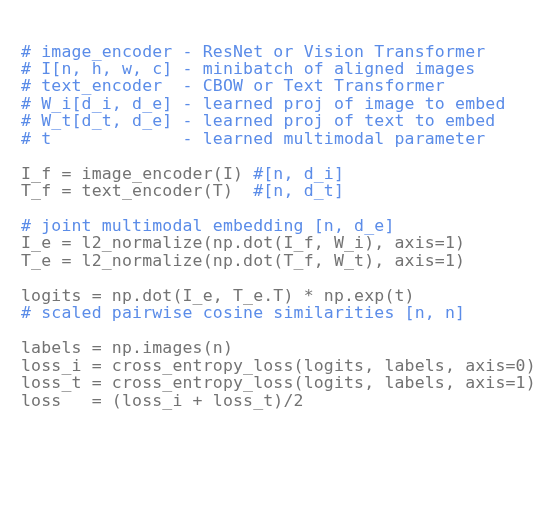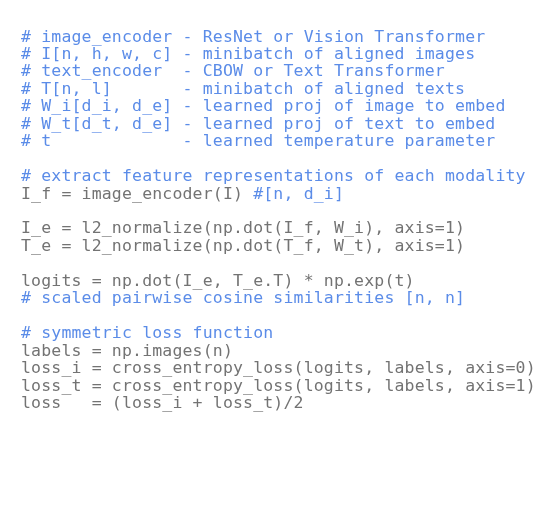--- a/index.html
+++ b/index.html
@@ -9,21 +9,21 @@
   }
   body {
     width: 548px;
     height: 508px;
     overflow: hidden;
     font-family: "DejaVu Sans Mono", "Liberation Mono", monospace;
   }
   #code-block {
     position: absolute;
     left: 21px;
-    top: 11px;
+    top: 26px;
     width: 527px;
     font-size: 16.5px;
     line-height: 17.45px;
     letter-spacing: 0.16px;
     white-space: pre;
     font-family: "DejaVu Sans Mono", "Liberation Mono", monospace;
     color: #232323;
     -webkit-font-smoothing: antialiased;
   }
   .code-line {
@@ -34,32 +34,31 @@
   .tok-comment { color: #5b8ce8; }
   .tok-code { color: #737373; }
   .blank-line { display: block; height: 17.45px; }
 </style>
 </head>
 <body>
 
 <pre id="code-block"><span class="code-line"><span class="tok-comment"># image_encoder - ResNet or Vision Transformer</span>
 </span><span class="code-line"><span class="tok-comment"># I[n, h, w, c] - minibatch of aligned images</span>
 </span><span class="code-line"><span class="tok-comment"># text_encoder  - CBOW or Text Transformer</span>
-</span><span class="code-line"><span class="tok-comment"># T[n, l]       - minibatch of aligned texts</span>
 </span><span class="code-line"><span class="tok-comment"># W_i[d_i, d_e] - learned proj of image to embed</span>
 </span><span class="code-line"><span class="tok-comment"># W_t[d_t, d_e] - learned proj of text to embed</span>
-</span><span class="code-line"><span class="tok-comment"># t             - learned temperature parameter</span>
+</span><span class="code-line"><span class="tok-comment"># t             - learned multimodal parameter</span>
 </span><span class="blank-line">
-</span><span class="code-line"><span class="tok-comment"># extract feature representations of each modality</span>
 </span><span class="code-line"><span class="tok-code">I_f = image_encoder(I) </span><span class="tok-comment">#[n, d_i]</span>
+</span><span class="code-line"><span class="tok-code">T_f = text_encoder(T)  </span><span class="tok-comment">#[n, d_t]</span>
 </span><span class="blank-line">
+</span><span class="code-line"><span class="tok-comment"># joint multimodal embedding [n, d_e]</span>
 </span><span class="code-line"><span class="tok-code">I_e = l2_normalize(np.dot(I_f, W_i), axis=1)</span>
 </span><span class="code-line"><span class="tok-code">T_e = l2_normalize(np.dot(T_f, W_t), axis=1)</span>
 </span><span class="blank-line">
 </span><span class="code-line"><span class="tok-code">logits = np.dot(I_e, T_e.T) * np.exp(t)</span>
 </span><span class="code-line"><span class="tok-comment"># scaled pairwise cosine similarities [n, n]</span>
 </span><span class="blank-line">
-</span><span class="code-line"><span class="tok-comment"># symmetric loss function</span>
 </span><span class="code-line"><span class="tok-code">labels = np.images(n)</span>
 </span><span class="code-line"><span class="tok-code">loss_i = cross_entropy_loss(logits, labels, axis=0)</span>
 </span><span class="code-line"><span class="tok-code">loss_t = cross_entropy_loss(logits, labels, axis=1)</span>
 </span><span class="code-line"><span class="tok-code">loss   = (loss_i + loss_t)/2</span>
 </span></pre>
 
 </body></html>

